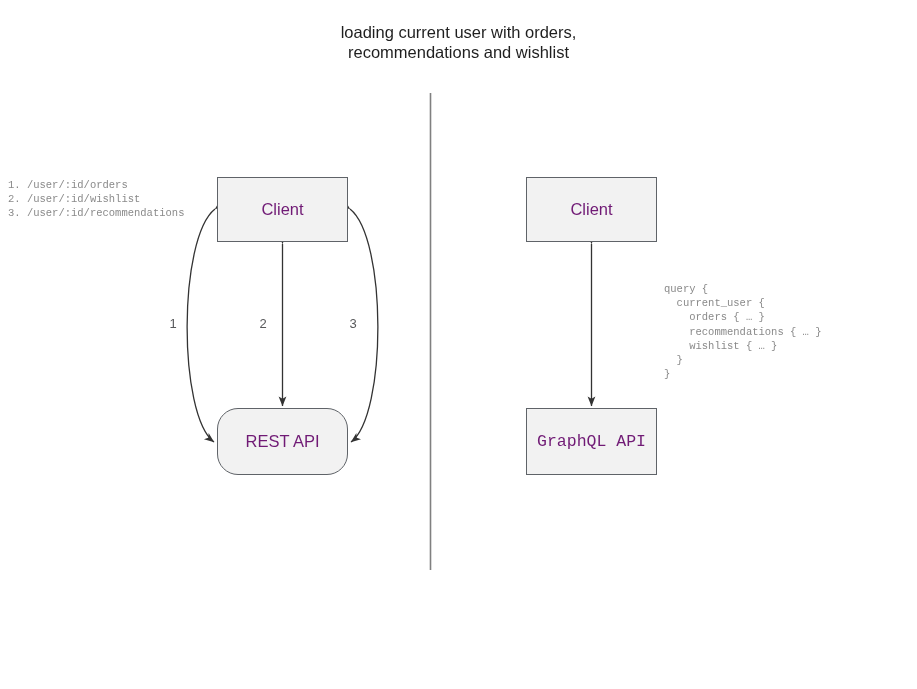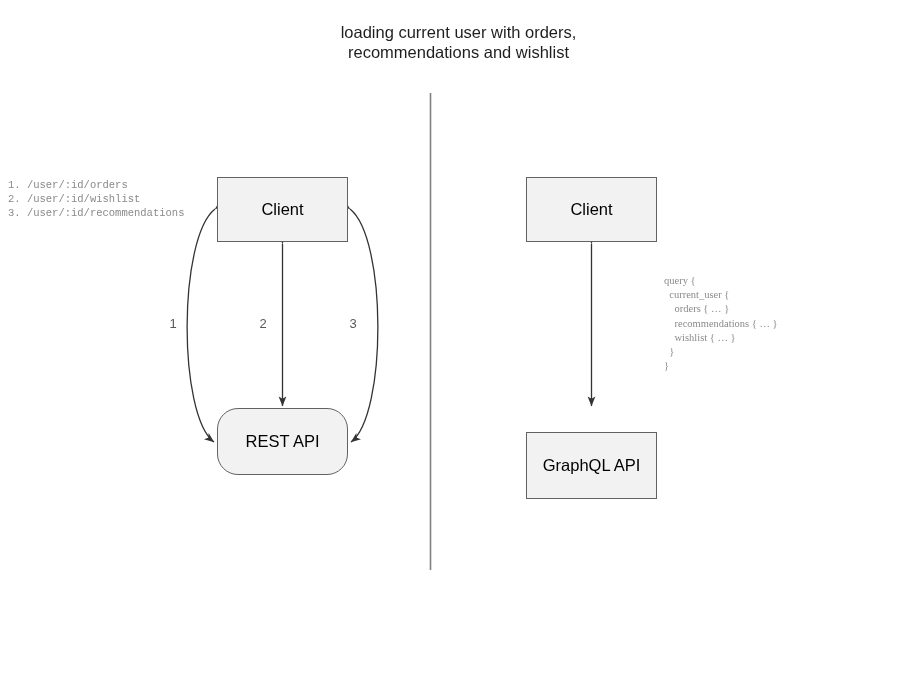--- a/index.html
+++ b/index.html
@@ -41,27 +41,27 @@
   
   .node-box {
     position: absolute;
     box-sizing: border-box;
     background: #f2f2f2;
     border: 1.4px solid #5f6368;
     display: flex;
     align-items: center;
     justify-content: center;
     font-size: 16.5px;
-    color: #000000;
+    color: #701a75;
     font-family: "Liberation Sans", sans-serif;
   }
   #node-client-rest   { left: 217px; top: 177px; width: 131px; height: 65px; }
   #node-rest-api      { left: 217px; top: 408px; width: 131px; height: 67px; border-radius: 21px; }
   #node-client-gql    { left: 526px; top: 177px; width: 131px; height: 65px; }
-  #node-graphql-api   { left: 526px; top: 432px; width: 131px; height: 67px; }
+  #node-graphql-api   { left: 526px; top: 408px; width: 131px; height: 67px; font-family: Liberation Mono, monospace; }
 
   
   #arrow-layer {
     position: absolute;
     left: 0; top: 0;
     width: 917px;
     height: 689px;
     pointer-events: none;
   }
 
@@ -81,21 +81,21 @@
   
   .code-block {
     position: absolute;
     font-family: "Liberation Mono", "DejaVu Sans Mono", monospace;
     font-size: 10.5px;
     line-height: 14.2px;
     color: #8a8a8a;
     white-space: pre;
   }
   #rest-endpoint-list { left: 8px; top: 178px; }
-  #graphql-query-block { left: 664px; top: 274px; font-family: Liberation Serif, serif; }
+  #graphql-query-block { left: 664px; top: 282px; }
 </style>
 </head>
 <body>
 
 <div id="diagram-canvas">
 
   <div class="diagram-title">loading current user with orders,
 recommendations and wishlist</div>
 
   <svg id="arrow-layer" viewBox="0 0 917 689">

